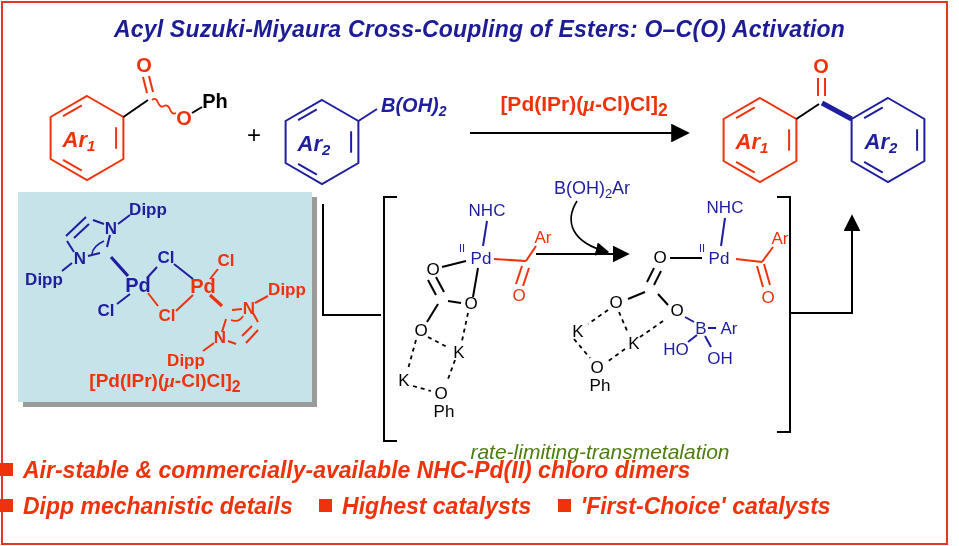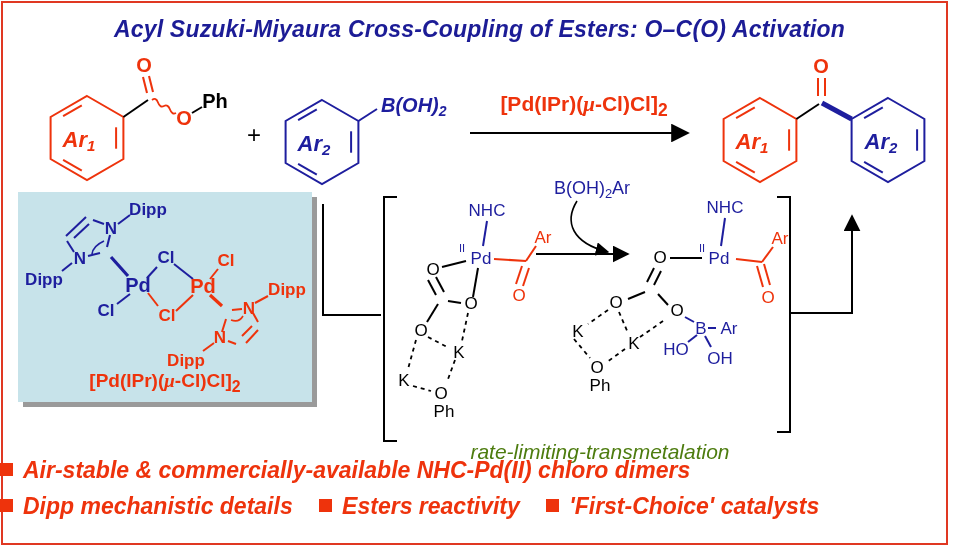--- a/index.html
+++ b/index.html
@@ -225,16 +225,16 @@
     <span>[Pd(IPr)(</span><span class="mu">μ</span><span>-Cl)Cl]</span><sub>2</sub>
   </div>
 
   <div class="green-caption">rate-limiting-transmetalation</div>
 
   <div class="bullet-line bl1">
     <span class="sq"></span><span>Air-stable &amp; commercially-available NHC-Pd(II) chloro dimers</span>
   </div>
   <div class="bullet-line bl2">
     <span class="sq"></span><span>Dipp mechanistic details</span>
-    <span class="sq gap"></span><span>Esters reactivity</span>
+    <span class="sq gap"></span><span>Highest catalysts</span>
     <span class="sq gap"></span><span>'First-Choice' catalysts</span>
   </div>
 </div>
 
 </body></html>

